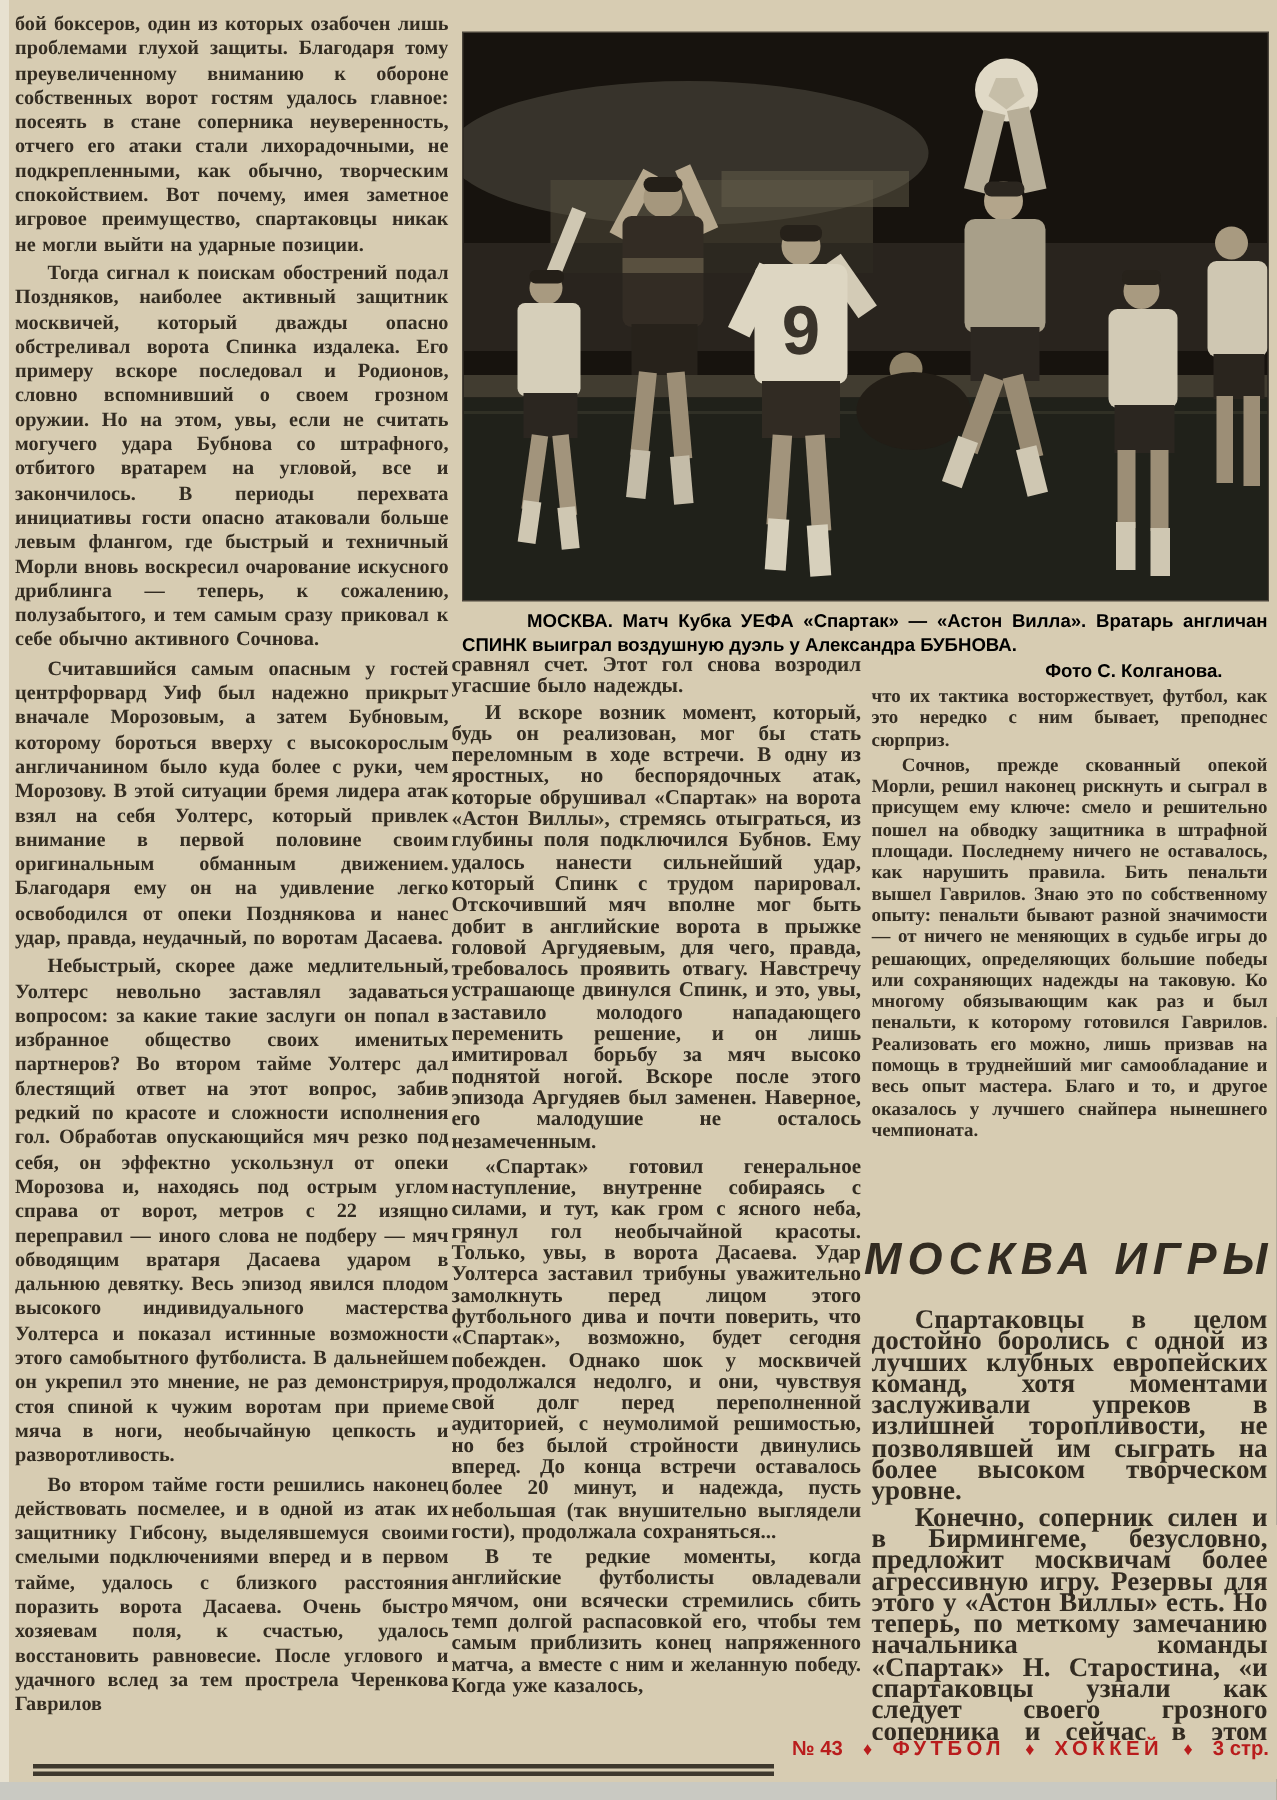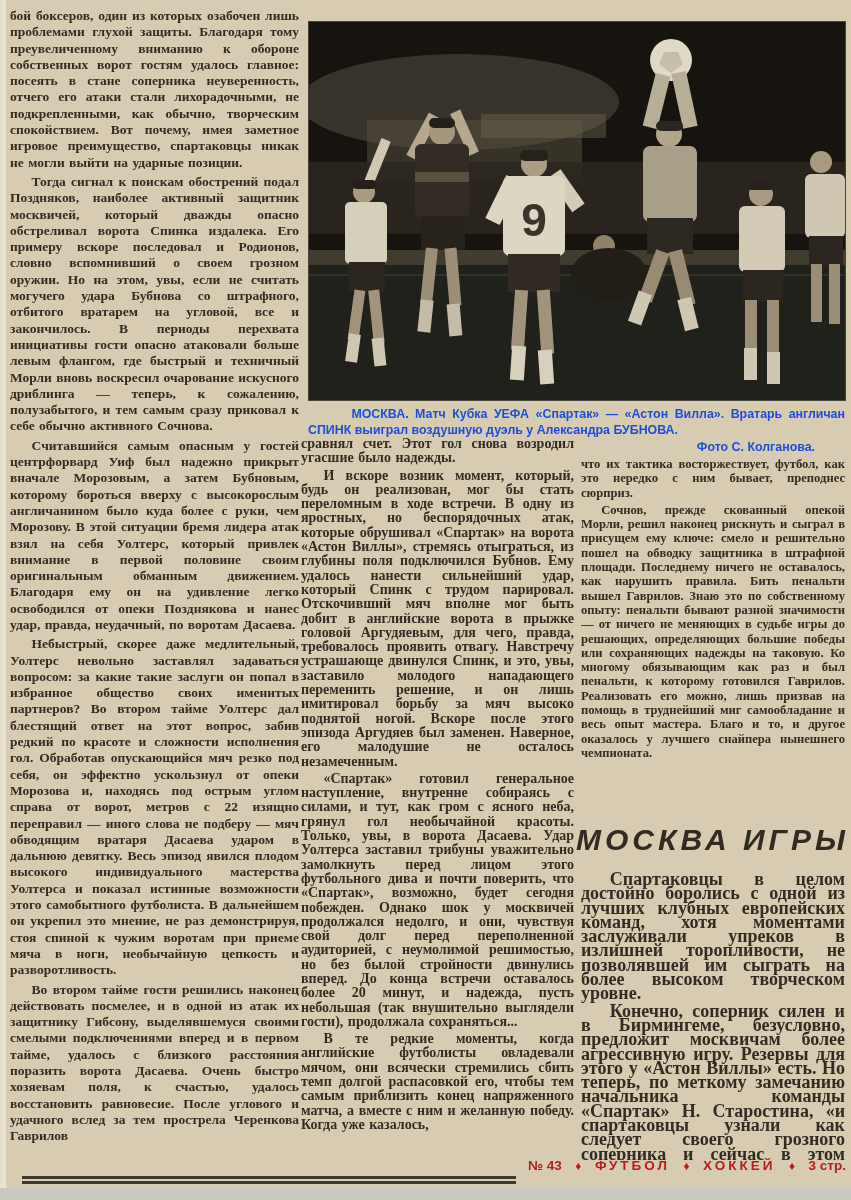--- a/index.html
+++ b/index.html
@@ -29,21 +29,21 @@
   .col3b{left:581px;top:872px;width:264px;height:288px;font-size:18px;line-height:14.3px;}
 
   
   .photo{position:absolute;left:309px;top:22px;width:536px;height:378px;margin:0;
     background:var(--photo-dark);box-shadow:0 0 0 1px #4a443a;}
   .photo svg{display:block;}
 
   
   .caption{position:absolute;left:308px;top:407px;width:537px;
     font-family:"Liberation Sans", sans-serif;font-weight:bold;
-    font-size:12.4px;line-height:15.5px;color:#1d4ed8;}
+    font-size:12.4px;line-height:15.5px;color:#000000;}
   .caption .cap-text{margin:0;text-align:justify;text-indent:3.5em;}
   .caption .cap-credit{margin:2px 0 12px 0;text-align:right;padding-right:30px;}
 
   
   .headline{
     position:absolute;left:576px;top:824px;width:270px;margin:0;
     font-family:"Liberation Sans", sans-serif;
     font-weight:bold;font-style:italic;
     font-size:30px;line-height:32px;letter-spacing:4px;
     text-align:center;color:#322b21;white-space:nowrap;

